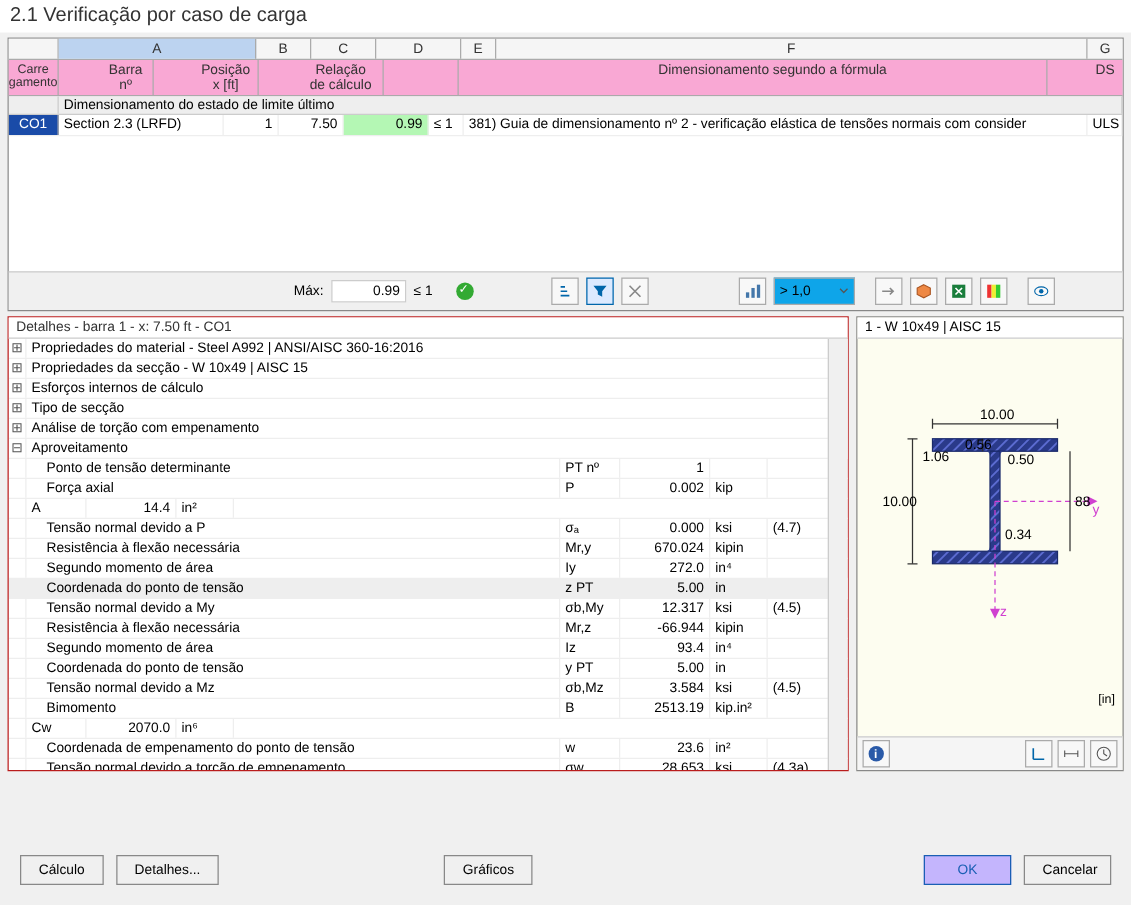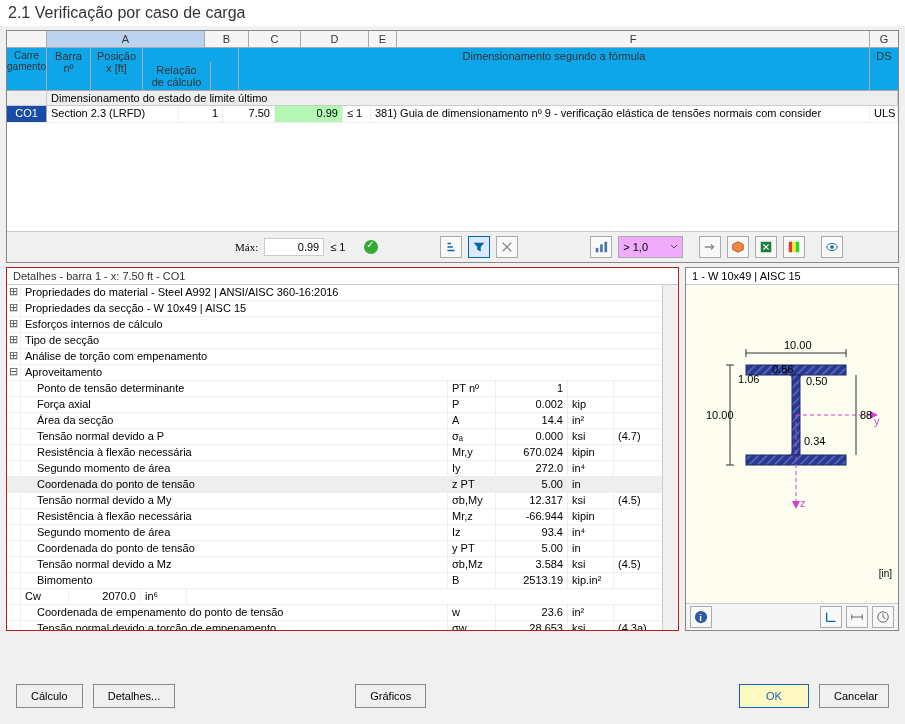--- a/index.html
+++ b/index.html
@@ -2,47 +2,47 @@
 <html><head>
 <meta charset="utf-8">
 <style>
 * { box-sizing: border-box; margin: 0; padding: 0; font-family: "Segoe UI", Tahoma, sans-serif; font-size: 11px; }
 body { background: #f0f0f0; width: 905px; height: 724px; overflow: hidden; position: relative; }
 
 .titlebar { background: #fff; padding: 4px 8px; font-size: 16px; color: #333; }
 
 .upper { margin: 4px 6px; border: 1px solid #888; background: #fff; }
 .grid-header { display: flex; background: #f5f5f5; border-bottom: 1px solid #aaa; }
-.grid-header2 { display: flex; background: #0ea5e9; border-bottom: 1px solid #aaa; }
+.grid-header2 { display: flex; background: #f9a8d4; border-bottom: 1px solid #aaa; gap: 32px; }
 .gh { border-right: 1px solid #aaa; text-align: center; padding: 2px 0; color: #333; }
 .gh.w-rh { width: 40px; }
 .gh.w-a { width: 158px; }
 .gh.w-b { width: 44px; }
 .gh.w-c { width: 52px; }
 .gh.w-d { width: 68px; }
 .gh.w-e { width: 28px; }
 .gh.w-f { flex: 1; }
 .gh.w-g { width: 28px; border-right: none; }
 .grid-body { height: 140px; overflow: auto; }
 .section-row { display: flex; background: #eeeeee; border-bottom: 1px solid #ccc; }
 .section-row .sc { border-right: 1px solid #ccc; padding: 1px 4px; }
 .data-row { display: flex; border-bottom: 1px solid #eee; }
 .data-row .dc { border-right: 1px solid #eee; padding: 1px 4px; height: 16px; }
 .rh-cell { width: 40px; background: #1a4ba8; color: #fff; text-align: center; padding: 1px 2px; border-right: 1px solid #aaa; }
 .bar-hl { background: #b4f7b4; }
 
 .toolbar-row { display: flex; align-items: center; padding: 4px 8px; gap: 6px; background: #f0f0f0; border-top: 1px solid #ccc; }
-.toolbar-row .lbl { margin-left: 220px; font-family: Liberation Serif, serif; }
+.toolbar-row .lbl { margin-left: 220px; }
 .toolbar-row .val { width: 60px; text-align: right; padding: 2px 4px; background: #fff; border: 1px solid #ccc; }
 .toolbar-row .rel { width: 28px; }
 .circle-ok { display:inline-block; width:14px; height:14px; border-radius:50%; background:#3a3; position:relative; }
 .circle-ok::after { content:"✓"; color:#fff; font-size:10px; position:absolute; left:2px; top:-1px; }
 .tbtn { width: 22px; height: 22px; border: 1px solid #aaa; background: #f8f8f8; display:inline-flex; align-items:center; justify-content:center; cursor:pointer; }
 .tbtn svg { width: 14px; height: 14px; }
-.combo { height: 22px; border: 1px solid #aaa; background: #f0abfc; padding: 2px 4px; display:inline-flex; align-items:center; gap:22px; }
+.combo { height: 22px; border: 1px solid #aaa; background: #0ea5e9; padding: 2px 4px; display:inline-flex; align-items:center; gap:22px; }
 
 .middle { display: flex; margin: 2px 6px 4px 6px; gap: 6px; height: 364px; }
 .details-pane { flex: 1; border: 1px solid #b91c1c; background: #fff; display:flex; flex-direction:column; }
 .details-title { padding: 2px 6px; background: #fff; color: #333; border-bottom: 1px solid #ccc; }
 .details-body { flex:1; overflow:auto; position:relative; }
 .detrow { display:flex; border-bottom: 1px solid #eee; height: 16px; }
 .detrow .exp { width: 14px; text-align:center; color:#555; cursor:pointer; border-right:1px solid #eee; }
 .detrow .dl { flex:1; padding: 1px 4px; border-right:1px solid #eee; white-space:nowrap; overflow:hidden; text-overflow:ellipsis; }
 .detrow .ds { width: 48px; padding: 1px 4px; border-right:1px solid #eee; }
 .detrow .dv { width: 72px; text-align:right; padding: 1px 4px; border-right:1px solid #eee; }
@@ -51,21 +51,21 @@
 .detrow.hdr { background:#eee; }
 .scrollbar-stub { position:absolute; right:0; top:0; bottom:0; width:16px; background:#f0f0f0; border-left:1px solid #ccc; }
 
 .section-pane { width: 214px; border: 1px solid #888; background: #fdfdf0; display:flex; flex-direction:column; }
 .section-title { padding: 2px 6px; background:#fff; border-bottom:1px solid #ccc; }
 .section-canvas { flex:1; position:relative; }
 .section-footer { display:flex; justify-content:space-between; padding:2px 4px; border-top:1px solid #ccc; background:#f5f5f5; }
 
 .bottom-buttons { position:absolute; bottom:8px; left:0; right:0; padding:8px 16px; display:flex; gap:10px; align-items:center; }
 .btn { height: 24px; padding: 2px 14px; border: 1px solid #888; background: #f0f0f0; cursor:pointer; }
-.btn.primary { border: 1px solid #1a5fb4; color: #1a5fb4; background:#fef9c3;margin-left:26px; }
+.btn.primary { border: 1px solid #1a5fb4; color: #1a5fb4; background:#c4b5fd;margin-left:26px; }
 .spacer { flex:1; }
 </style>
 </head>
 <body>
 
 <div class="titlebar">2.1 Verificação por caso de carga</div>
 
 <div class="upper">
   <div class="grid-header">
     <div class="gh w-rh"></div>
@@ -77,39 +77,39 @@
     <div class="gh w-f">F</div>
     <div class="gh w-g">G</div>
   </div>
   <div class="grid-header2">
     <div class="gh w-rh" style="white-space:pre-line;font-size:10px;">Carre
 gamento</div>
     <div class="gh w-b" style="white-space:pre-line;">Barra
 nº</div>
     <div class="gh w-c" style="white-space:pre-line;">Posição
 x [ft]</div>
-    <div class="gh w-d" style="white-space:pre-line;margin-top:14px;">Relação
+    <div class="gh w-d" style="white-space:pre-line;">Relação
 de cálculo</div>
     <div class="gh w-e"></div>
     <div class="gh w-f" style="white-space:pre-line;">Dimensionamento segundo a fórmula</div>
     <div class="gh w-g">DS</div>
   </div>
   <div class="grid-body">
     <div class="section-row">
       <div class="sc" style="width:40px;"></div>
       <div class="sc" style="flex:1;">Dimensionamento do estado de limite último</div>
     </div>
     <div class="data-row">
       <div class="rh-cell">CO1</div>
       <div class="dc" style="width:132px;">Section 2.3 (LRFD)</div>
       <div class="dc" style="width:44px;text-align:right;">1</div>
       <div class="dc" style="width:52px;text-align:right;">7.50</div>
       <div class="dc bar-hl" style="width:68px;text-align:right;">0.99</div>
       <div class="dc" style="width:28px;">≤ 1</div>
-      <div class="dc" style="flex:1;overflow:hidden;white-space:nowrap;">381) Guia de dimensionamento nº 9 - verificação elástica de tensões normais com consider</div>
+      <div class="dc" style="flex:1;overflow:hidden;white-space:nowrap;">381) Guia de dimensionamento nº 2 - verificação elástica de tensões normais com consider</div>
       <div class="dc" style="width:28px;">ULS</div>
     </div>
   </div>
   <div class="toolbar-row">
     <span class="lbl">Máx:</span>
     <span class="val">0.99</span>
     <span class="rel">≤ 1</span>
     <span class="circle-ok"></span>
     <span style="width:50px;"></span>
     <span class="tbtn">
@@ -214,21 +214,20 @@
         <div class="detrow">
           <span class="exp"></span>
           <span class="dl" style="padding-left:16px">Força axial</span>
           <span class="ds">P</span>
           <span class="dv">0.002</span>
           <span class="du">kip</span>
           <span class="dr"></span>
         </div>
         <div class="detrow">
           <span class="exp"></span>
-          <span class="dl" style="padding-left:16px">Área da secção</span>
           <span class="ds">A</span>
           <span class="dv">14.4</span>
           <span class="du">in²</span>
           <span class="dr"></span>
         </div>
         <div class="detrow">
           <span class="exp"></span>
           <span class="dl" style="padding-left:16px">Tensão normal devido a P</span>
           <span class="ds">σₐ</span>
           <span class="dv">0.000</span>

